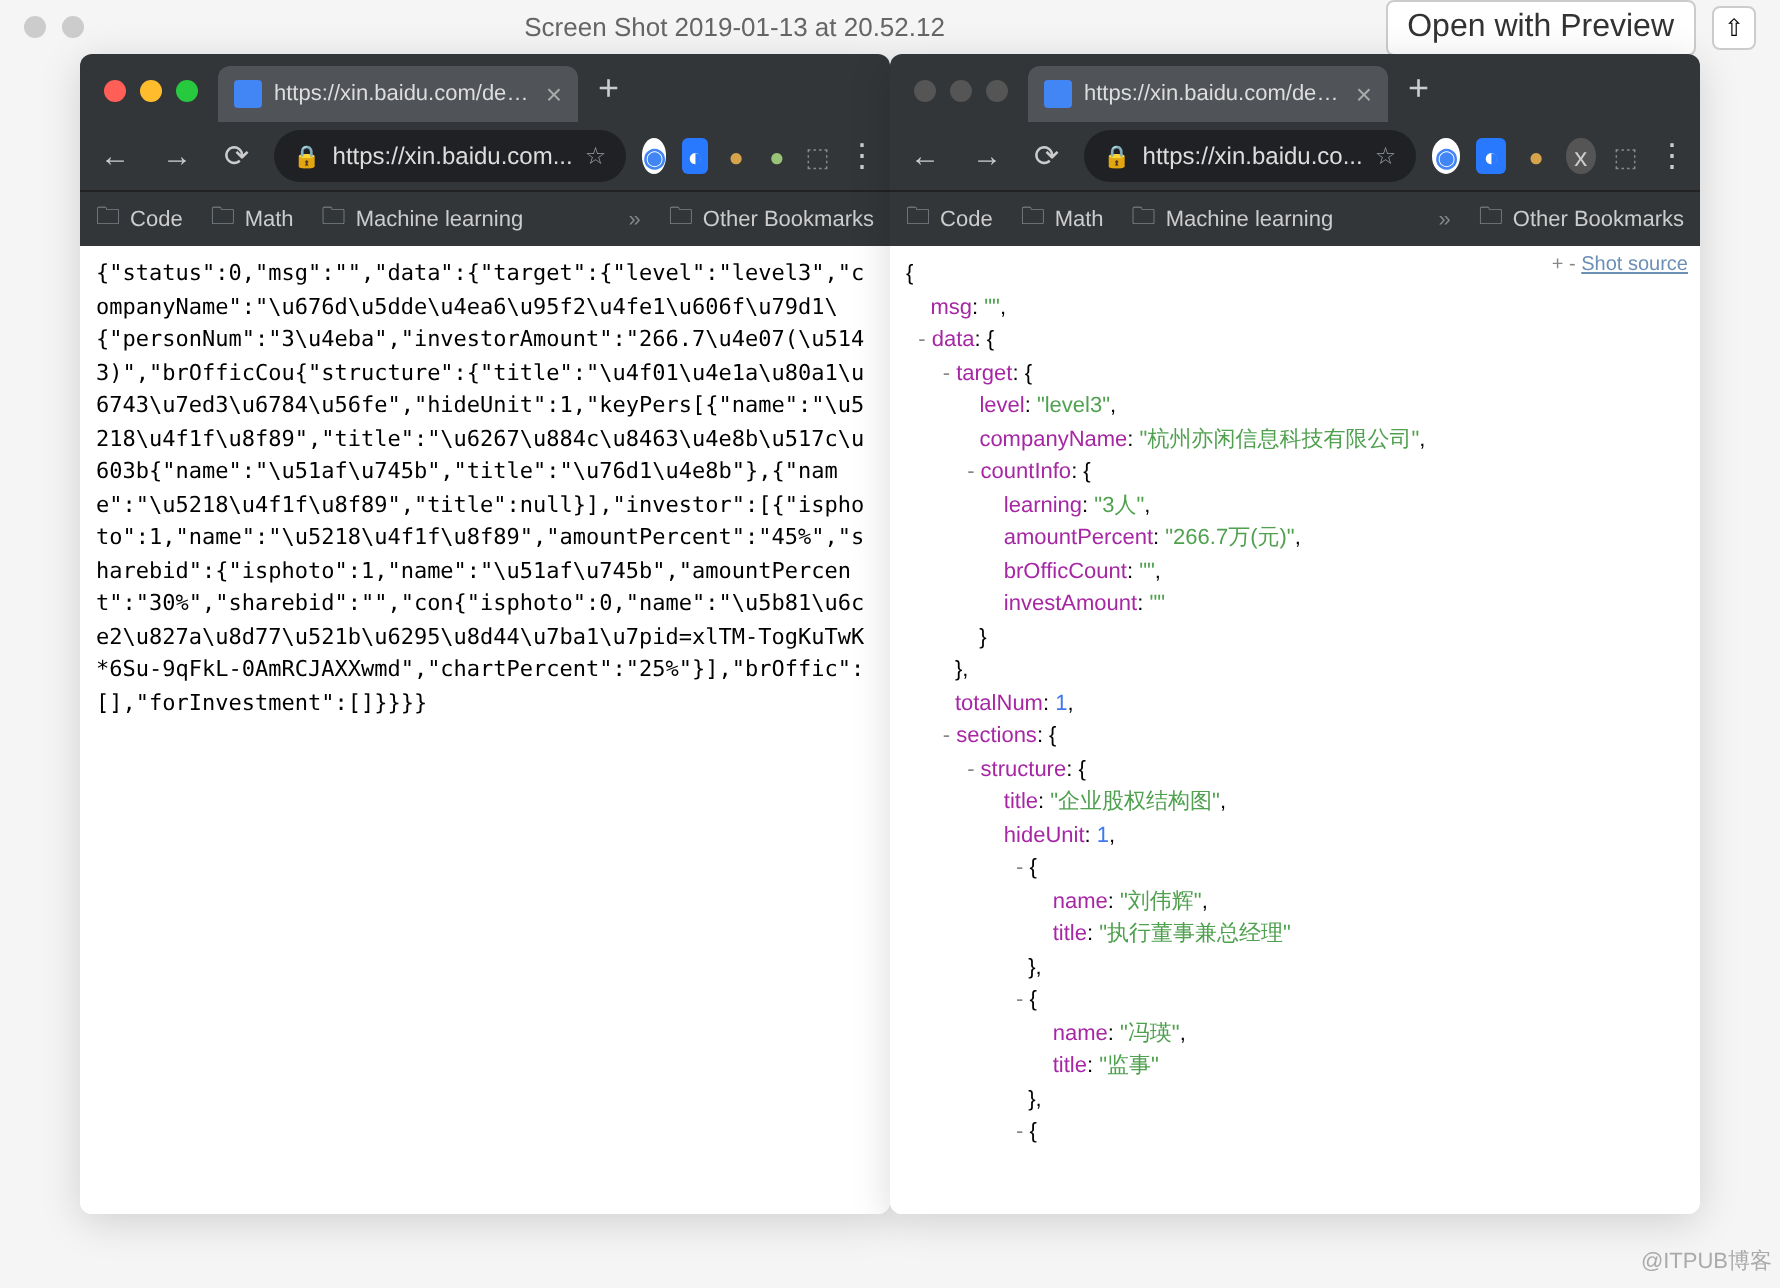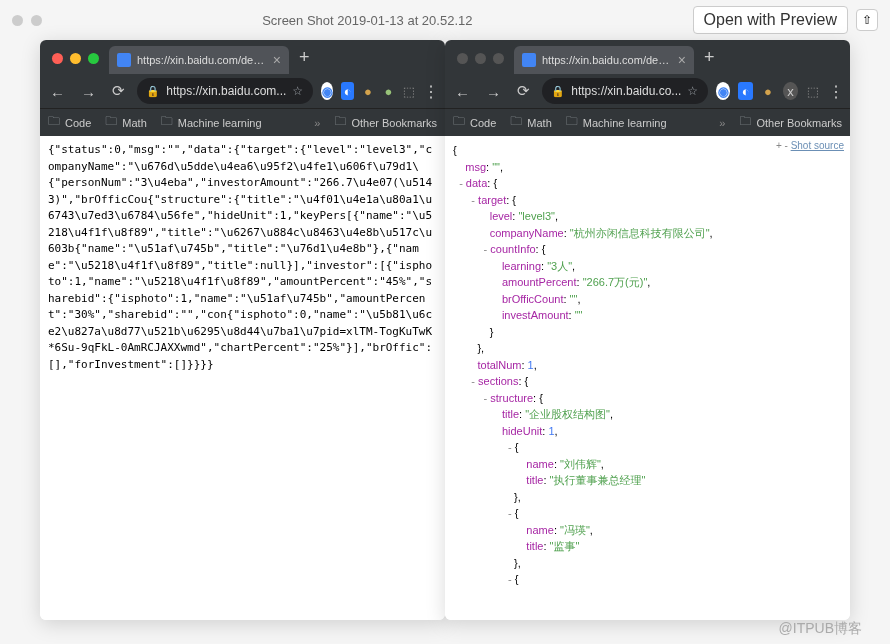--- a/index.html
+++ b/index.html
@@ -1,17 +1,17 @@
 <!DOCTYPE html>
 <html><head>
 <meta charset="utf-8">
 <style>
 *{margin:0;padding:0;box-sizing:border-box;font-family:-apple-system,BlinkMacSystemFont,"Segoe UI",Helvetica,Arial,sans-serif}
 body{background:#f5f5f5;width:890px;height:644px;position:relative;overflow:hidden}
-.topbar{height:40px;display:flex;align-items:center;padding:0 12px;background:#f5f5f5}
+.topbar{height:27px;display:flex;align-items:center;padding:0 12px;background:#f5f5f5}
 .tl{display:flex;gap:8px;align-items:center}
 .dot{width:11px;height:11px;border-radius:50%;background:#ccc}
 .title{flex:1;text-align:center;font-size:13px;color:#666}
 .tr{display:flex;gap:8px;align-items:center}
 .preview-btn{background:#fff;border:1px solid #ccc;border-radius:4px;padding:4px 10px;font-size:16px;color:#333}
 .share-icon{width:22px;height:22px;border:1px solid #ccc;border-radius:4px;display:flex;align-items:center;justify-content:center;font-size:12px;background:#fff}
 .windows{display:flex;padding:0 40px;gap:0;height:580px}
 .chrome{flex:1;background:#fff;border-radius:6px;box-shadow:0 4px 20px rgba(0,0,0,0.15);overflow:hidden;display:flex;flex-direction:column}
 .tabbar{background:#323639;height:34px;display:flex;align-items:flex-end;padding-left:8px}
 .traffic{display:flex;gap:7px;padding:0 6px 10px 4px}
@@ -44,21 +44,21 @@
 .raw{padding:6px 8px;color:#000;word-break:break-all;font-family:Menlo,Monaco,monospace;font-size:11px}
 .tree{padding:6px 8px;font-family:Menlo,Monaco,monospace;font-size:11px;position:relative}
 .vs{position:absolute;top:2px;right:6px;font-size:10px;color:#888}
 .vs a{color:#6b8fb5;text-decoration:underline}
 .plus{color:#888}
 .line{white-space:nowrap}
 .k{color:#a626a4}
 .s{color:#50a14f}
 .n{color:#4078f2}
 .dash{color:#888}
-.watermark{position:absolute;bottom:6px;right:28px;color:#aaa;font-size:14px}
+.watermark{position:absolute;bottom:6px;right:4px;color:#aaa;font-size:11px}
 </style>
 </head>
 <body>
 
 <div class="topbar">
   <div class="tl">
     <span class="dot"></span>
     <span class="dot"></span>
   </div>
   <div class="title">Screen Shot 2019-01-13 at 20.52.12</div>

